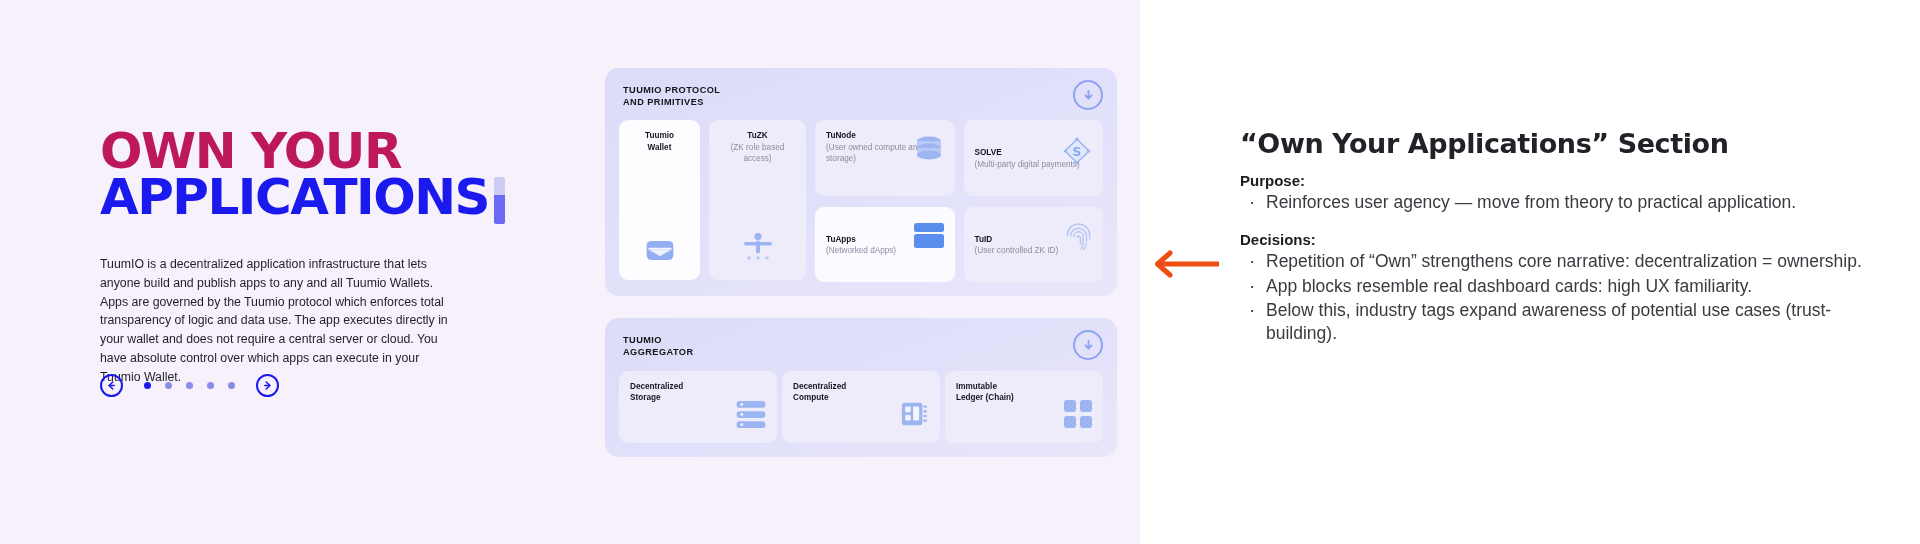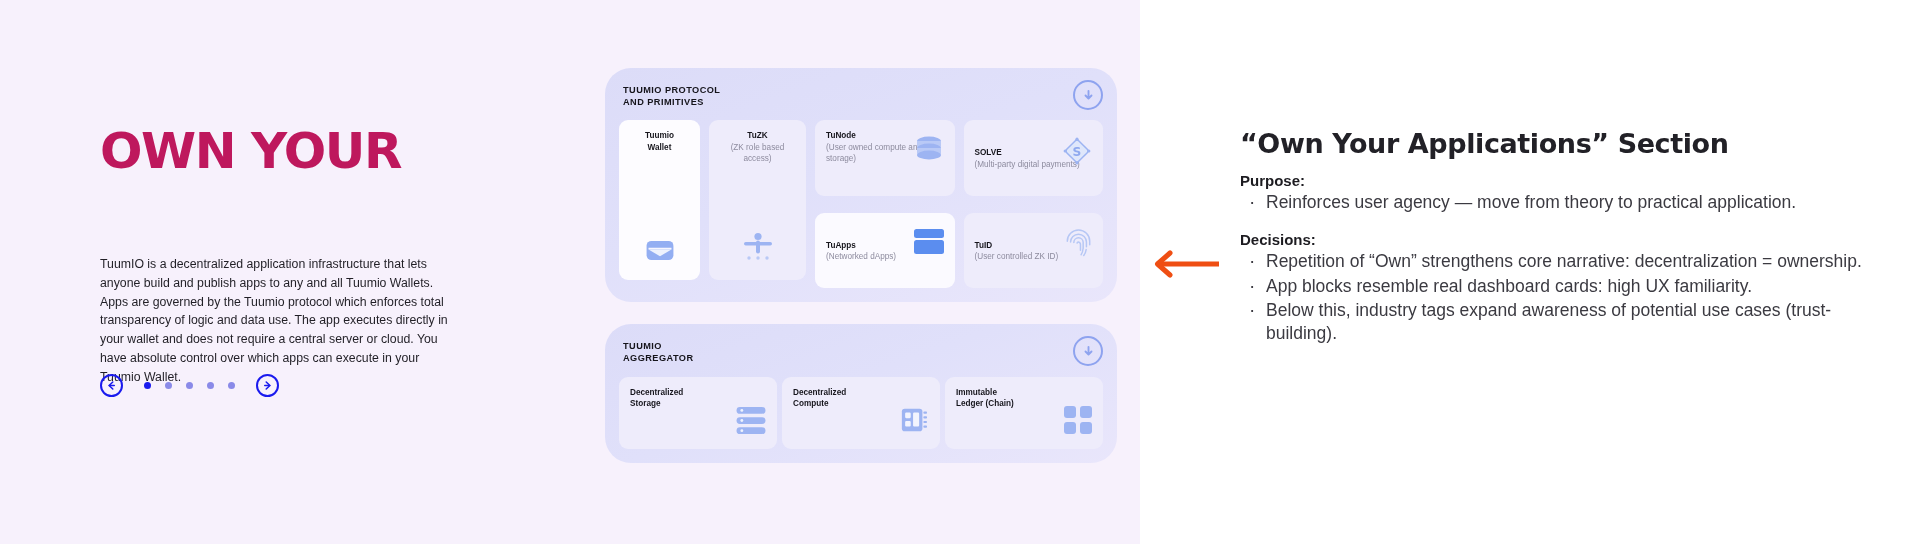--- a/index.html
+++ b/index.html
@@ -52,21 +52,21 @@
   .nav-btn svg { display: block; }
   .dots { display: flex; align-items: center; gap: 14px; margin: 0 21px; }
   .dot { width: 7px; height: 7px; border-radius: 50%; background: #8a8ae8; flex: none; }
   .dot.on { background: #1a1aee; }
 
   
   .diagram { position: absolute; left: 605px; top: 68px; width: 512px; }
 
   .panel {
     background: linear-gradient(160deg, #dcdcf8 0%, #e0e0fa 45%, #e9e6fb 100%);
-    border-radius: 26px;
+    border-radius: 14px;
     padding: 14px;
     position: relative;
   }
   .panel + .panel { margin-top: 22px; }
 
   .panel-head {
     font-size: 9.2px; font-weight: 700; letter-spacing: 0.45px;
     color: #15141b; line-height: 1.32; text-transform: uppercase;
     padding: 2px 0 12px 4px;
   }
@@ -74,21 +74,21 @@
     position: absolute; right: 14px; top: 12px;
     width: 30px; height: 30px; border-radius: 50%;
     border: 2px solid #8ea3ef; color: #8ea3ef;
     display: flex; align-items: center; justify-content: center;
   }
 
   .grid-p { display: flex; gap: 9px; }
   .col-wallet { width: 81px; flex: none; }
   .col-tuzk   { width: 97px; flex: none; }
   .col-rest   { flex: 1; display: flex; gap: 9px; }
-  .col-stack  { flex: 1; display: flex; flex-direction: column; gap: 17px; }
+  .col-stack  { flex: 1; display: flex; flex-direction: column; gap: 11px; }
 
   .card {
     background: #eeecfb; border-radius: 9px; position: relative;
     padding: 10px 11px; overflow: hidden;
   }
   .card.white  { background: #fdfcff; }
   .card.bright { background: #fbfaff; }
   .card.tall   { height: 160px; }
   .card.half   { height: 75.5px; }
 
@@ -141,20 +141,24 @@
 </style>
 </head>
 <body>
 
 <div id="root">
 
   <div class="slide">
 
     <div class="hero">
       <div class="hero-l1">OWN YOUR</div>
+      <div class="hero-l2row">
+        <div class="hero-l2">APPLICATIONS</div>
+        <div class="hero-caret"></div>
+      </div>
     </div>
 
     <p class="body-copy">TuumIO is a decentralized application infrastructure that lets anyone build and publish apps to any and all Tuumio Wallets. Apps are governed by the Tuumio protocol which enforces total transparency of logic and data use. The app executes directly in your wallet and does not require a central server or cloud. You have absolute control over which apps can execute in your Tuumio Wallet.</p>
 
     <div class="nav">
       <div class="nav-btn">
         <svg width="11" height="11" viewBox="0 0 12 12">
           <path d="M7.4 2.2 L3.4 6 L7.4 9.8" fill="none" stroke="currentColor" stroke-width="1.7" stroke-linecap="round" stroke-linejoin="round"></path>
           <path d="M3.6 6 H9" fill="none" stroke="currentColor" stroke-width="1.7" stroke-linecap="round"></path>
         </svg>

